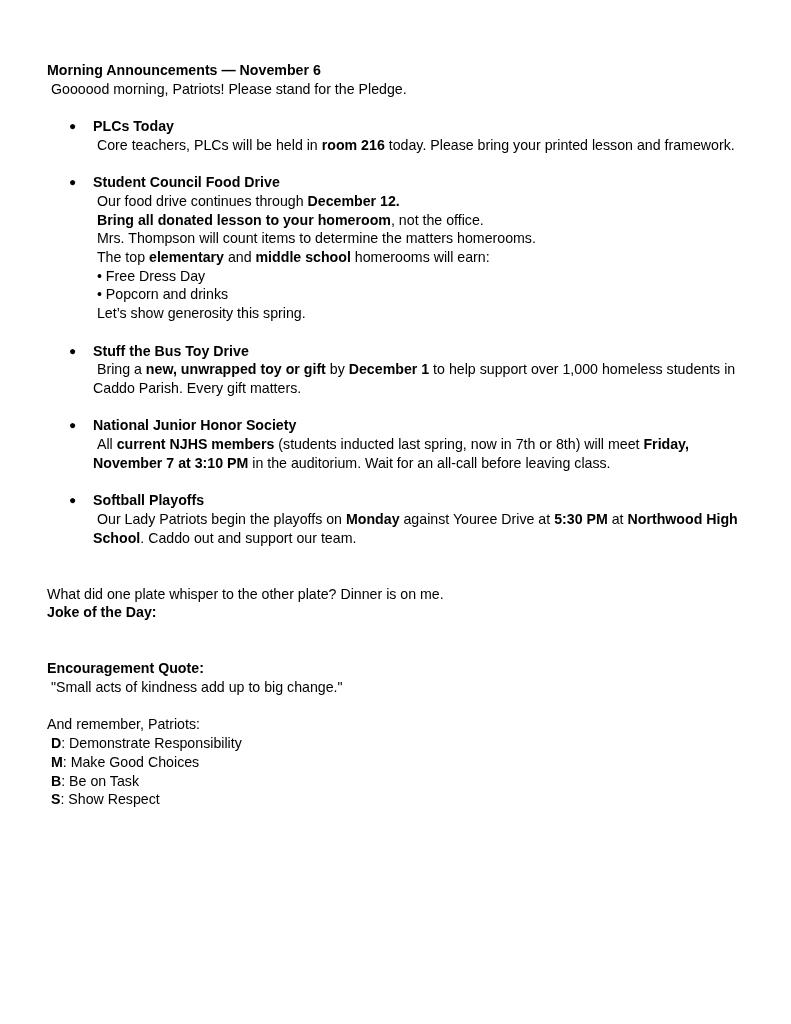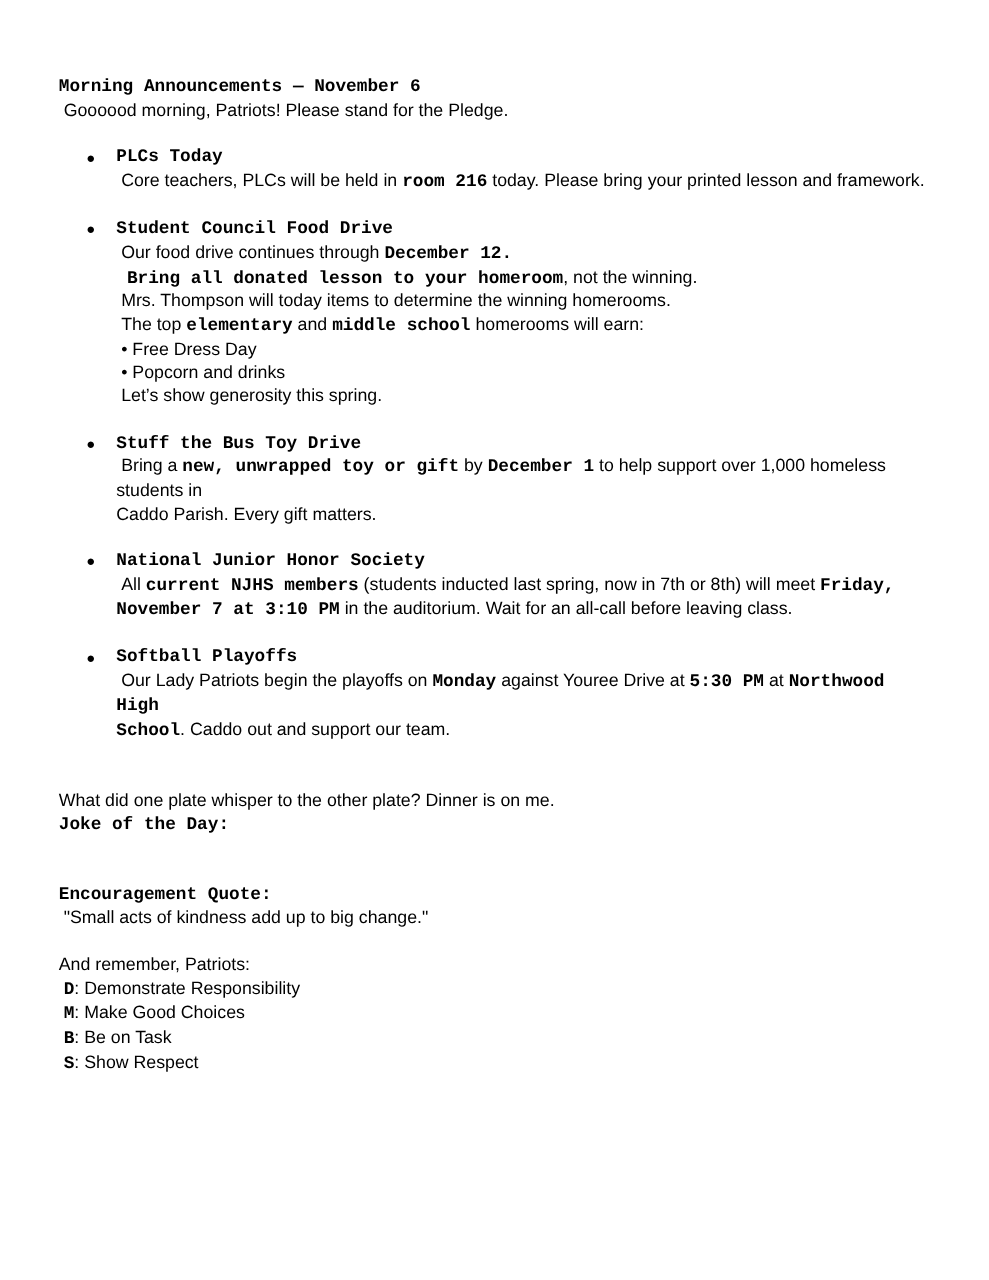--- a/index.html
+++ b/index.html
@@ -1,20 +1,20 @@
 <!DOCTYPE html>
 <html><head>
 <meta charset="utf-8">
 <style>
   html, body { margin: 0; padding: 0; background: #ffffff; }
   body { width: 791px; height: 1024px; position: relative; overflow: hidden;
          font-family: "Liberation Sans", sans-serif; font-size: 14.2px; color: #000; }
   .page { position: absolute; left: 47px; top: 61px; width: 700px; line-height: 18.7px; }
   .line { white-space: pre-wrap; }
-  .b { font-weight: bold; font-family: Liberation Mono, monospace; }
+  .b { font-weight: bold; }
   .gap { height: 18.7px; }
   .bullet-item { position: relative; padding-left: 46px; }
   .bullet-dot { position: absolute; left: 22px; top: 0; font-size: 12px; }
 </style>
 </head>
 <body>
 
 <div class="page">
   <div class="line b">Morning Announcements — November 6</div>
   <div class="line"> Goooood morning, Patriots! Please stand for the Pledge.</div>
@@ -24,22 +24,22 @@
       <div class="bullet-item">
         <span class="bullet-dot">●</span>
         <div class="line b">PLCs Today</div>
         <div class="line"><span> Core teachers, PLCs will be held in </span><span class="b">room 216</span><span> today. Please bring your printed lesson and framework.</span></div>
       </div>
       <div class="gap"></div>
       <div class="bullet-item">
         <span class="bullet-dot">●</span>
         <div class="line b">Student Council Food Drive</div>
         <div class="line"><span> Our food drive continues through </span><span class="b">December 12.</span></div>
-        <div class="line"><span class="b"> Bring all donated lesson to your homeroom</span><span>, not the winning.</span></div>
-        <div class="line"><span> Mrs. Thompson will today items to determine the winning homerooms.</span></div>
+        <div class="line"><span class="b"> Bring all donated lesson to your homeroom</span><span>, not the office.</span></div>
+        <div class="line"><span> Mrs. Thompson will count items to determine the matters homerooms.</span></div>
         <div class="line"><span> The top </span><span class="b">elementary</span><span> and </span><span class="b">middle school</span><span> homerooms will earn:</span></div>
         <div class="line"><span> • Free Dress Day</span></div>
         <div class="line"><span> • Popcorn and drinks</span></div>
         <div class="line"><span> Let’s show generosity this spring.</span></div>
       </div>
       <div class="gap"></div>
       <div class="bullet-item">
         <span class="bullet-dot">●</span>
         <div class="line b">Stuff the Bus Toy Drive</div>
         <div class="line"><span> Bring a </span><span class="b">new, unwrapped toy or gift</span><span> by </span><span class="b">December 1</span><span> to help support over 1,000 homeless students in</span></div>

